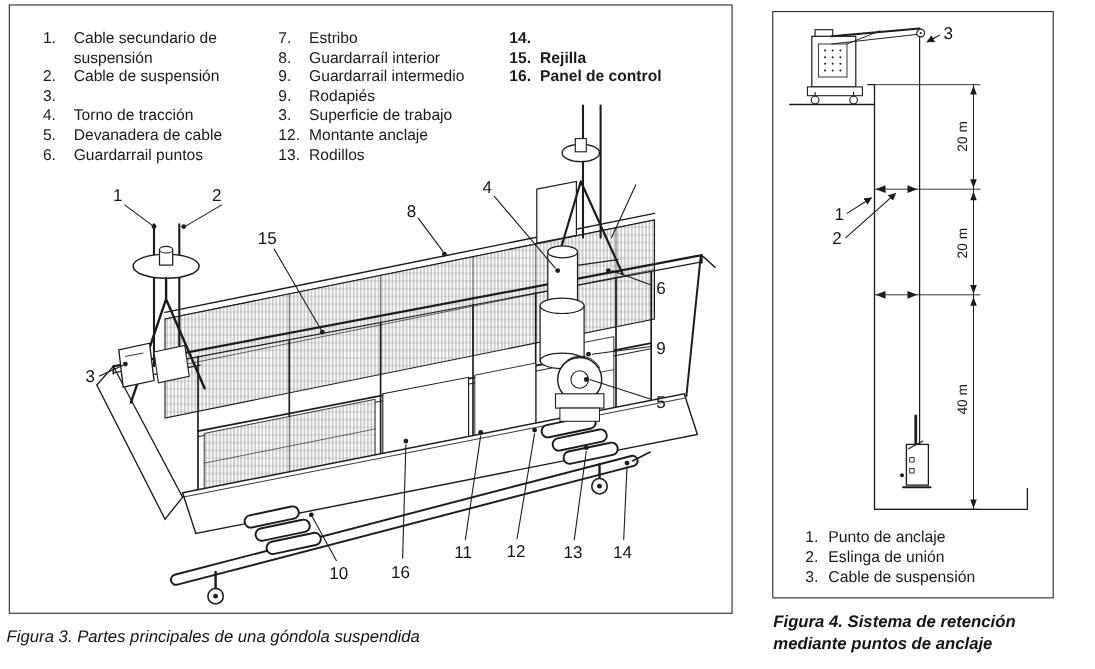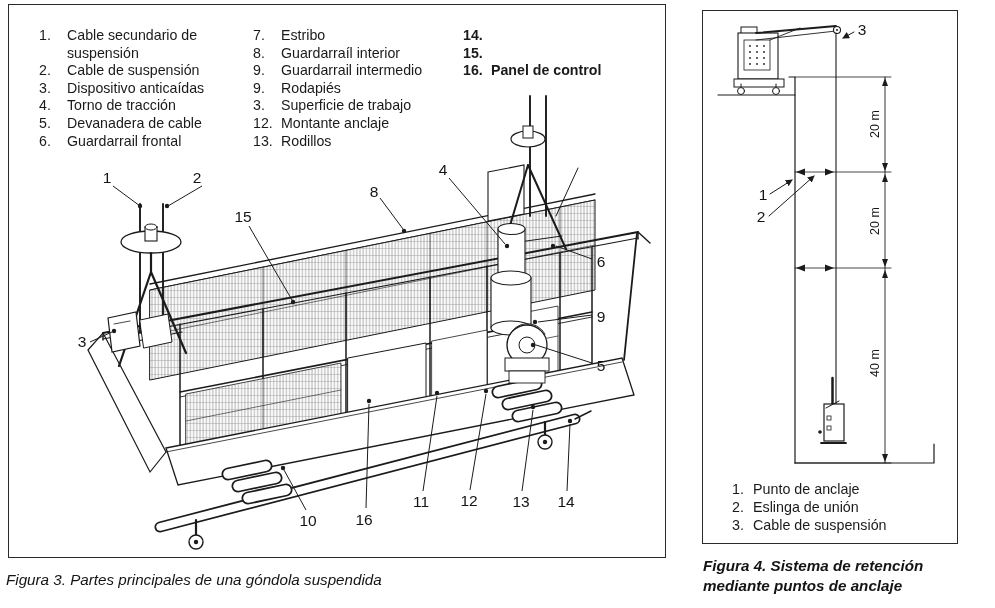--- a/index.html
+++ b/index.html
@@ -37,33 +37,32 @@
           <span class="num">1.</span>
           <span class="lbl">Cable secundario de
 suspensión</span>
         </div>
       <div class="item">
           <span class="num">2.</span>
           <span class="lbl">Cable de suspensión</span>
         </div>
       <div class="item">
           <span class="num">3.</span>
-          <span class="lbl">Dispositivo anticaídas</span>
         </div>
       <div class="item">
           <span class="num">4.</span>
           <span class="lbl">Torno de tracción</span>
         </div>
       <div class="item">
           <span class="num">5.</span>
           <span class="lbl">Devanadera de cable</span>
         </div>
       <div class="item">
           <span class="num">6.</span>
-          <span class="lbl">Guardarrail frontal</span>
+          <span class="lbl">Guardarrail puntos</span>
         </div>
     </div>
     <div class="col" id="col2">
       <div class="item">
           <span class="num">7.</span>
           <span class="lbl">Estribo</span>
         </div>
       <div class="item">
           <span class="num">8.</span>
           <span class="lbl">Guardarraíl interior</span>
@@ -88,20 +87,21 @@
           <span class="num">13.</span>
           <span class="lbl">Rodillos</span>
         </div>
     </div>
     <div class="col" id="col3">
       <div class="item">
           <span class="num">14.</span>
         </div>
       <div class="item">
           <span class="num">15.</span>
+          <span class="lbl">Rejilla</span>
         </div>
       <div class="item">
           <span class="num">16.</span>
           <span class="lbl">Panel de control</span>
         </div>
     </div>
   </div>
 
   <div class="panel" id="fig4-panel">
     <div class="legend">

